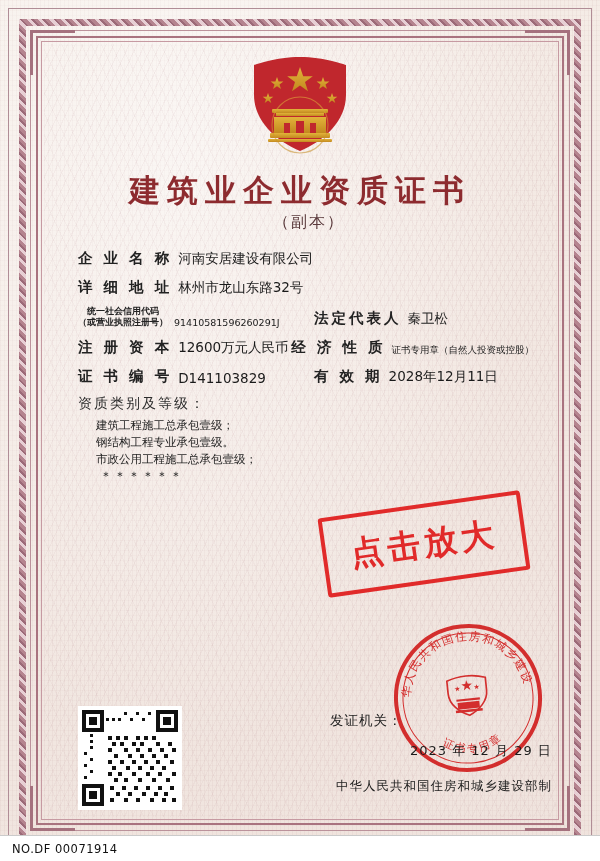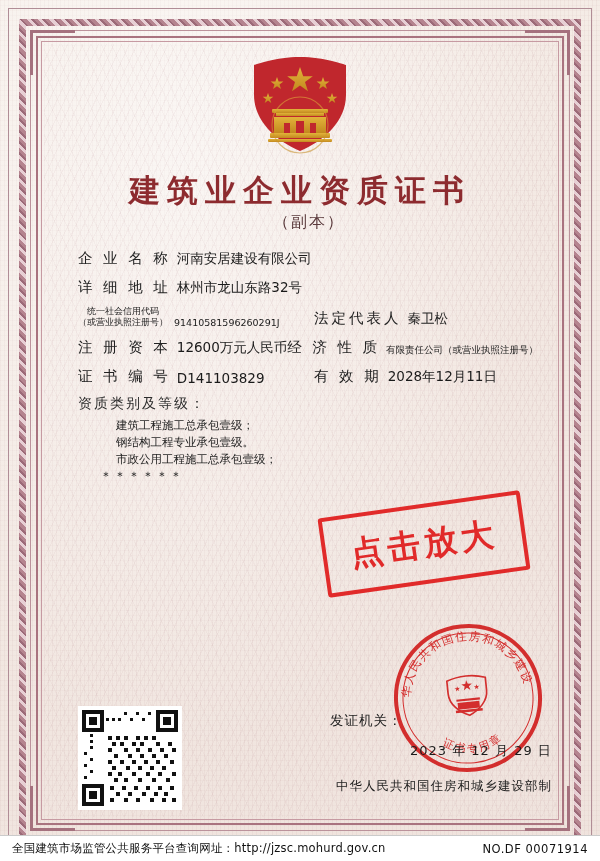--- a/index.html
+++ b/index.html
@@ -113,20 +113,21 @@
     display: flex;
     align-items: flex-end;
     margin-bottom: 9px;
     min-height: 20px;
   }
   .lbl {
     font-size: 14.5px;
     letter-spacing: 3px;
     color: #222;
     white-space: nowrap;
+    font-weight: bold;
   }
   .lbl.two-line {
     font-size: 9px;
     letter-spacing: 0px;
     line-height: 11px;
     text-align: center;
   }
   .val {
     font-size: 13.5px;
     color: #1a1a1a;
@@ -141,21 +142,21 @@
   .col-left { width: 236px; display: flex; align-items: flex-end; }
   .col-right { flex: 1; display: flex; align-items: flex-end; }
 
   .qual-title {
     font-size: 14px;
     letter-spacing: 2px;
     margin-top: 2px;
     margin-bottom: 4px;
   }
   .qual-list {
-    margin-left: 38px;
+    margin-left: 18px;
     font-size: 11.5px;
     line-height: 17px;
     color: #1f1f1f;
   }
   .qual-stars {
     margin-left: 22px;
     font-size: 12px;
     letter-spacing: 2px;
     color: #1f1f1f;
   }
@@ -343,21 +344,21 @@
       </div>
     </div>
 
     <div class="row">
       <div class="col-left">
         <div class="lbl">注 册 资 本</div>
         <div class="val">12600万元人民币</div>
       </div>
       <div class="col-right">
         <div class="lbl">经 济 性 质</div>
-        <div class="val small">有限责任公司（或营业执照注册号）</div>
+        <div class="val small">证书专用章（自然人投资或控股）</div>
       </div>
     </div>
 
     <div class="row">
       <div class="col-left">
         <div class="lbl">证 书 编 号</div>
         <div class="val">D141103829</div>
       </div>
       <div class="col-right">
         <div class="lbl">有 效 期</div>
@@ -501,17 +502,16 @@
           <rect x="44" y="90" width="4" height="4"></rect>
           <rect x="56" y="90" width="4" height="4"></rect>
         <rect x="70" y="90" width="4" height="4"></rect>
           <rect x="82" y="90" width="4" height="4"></rect>
           <rect x="92" y="90" width="4" height="4"></rect>
       </g>
     </svg>
   </div>
 
   <div class="bottom">
-    <div class="url">全国建筑市场监管公共服务平台查询网址：http://jzsc.mohurd.gov.cn</div>
     <div class="no">NO.DF  00071914</div>
   </div>
 
 </div>
 
 </body></html>

